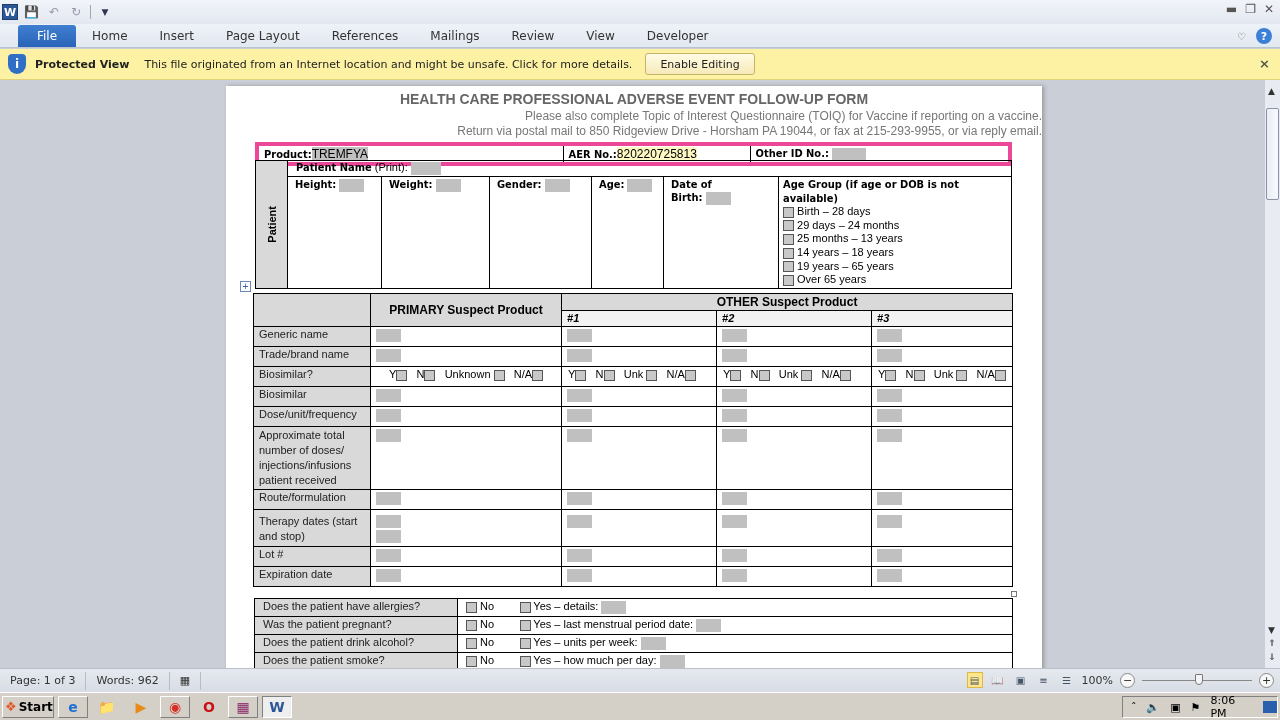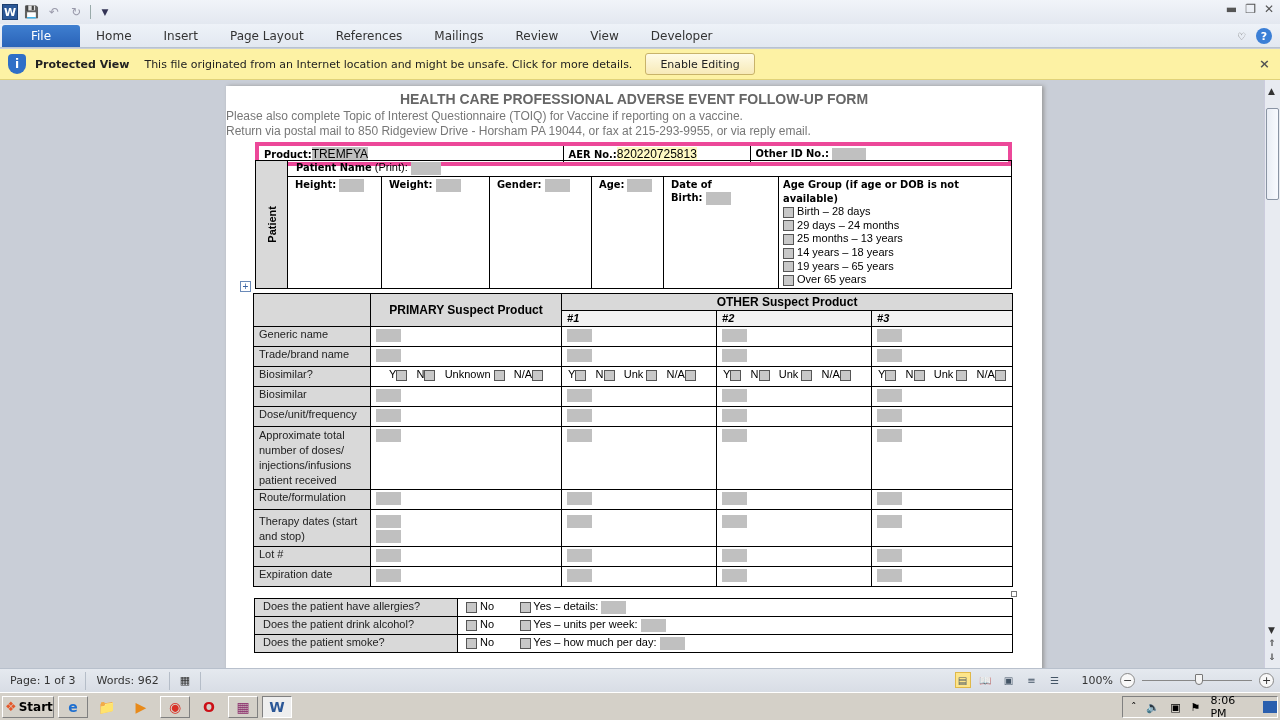--- a/index.html
+++ b/index.html
@@ -6,21 +6,21 @@
 html,body{width:1280px;height:720px;overflow:hidden;font-family:"DejaVu Sans",sans-serif;font-size:12px;background:#c9ced7}
 .titlebar{position:absolute;left:0;top:0;width:1280px;height:24px;background:linear-gradient(#f1f4f9,#e3e8f0);display:flex;align-items:center}
 .titlebar .qat{display:flex;align-items:center;gap:6px;padding-left:2px}
 .wlogo{width:16px;height:16px;background:#2b5797;color:#fff;font-weight:bold;font-size:11px;display:flex;align-items:center;justify-content:center;border:1px solid #1c3d6e}
 .qicon{width:16px;height:16px;display:flex;align-items:center;justify-content:center;color:#335;font-size:12px}
 .sep{width:1px;height:14px;background:#9aa}
 .title{position:absolute;left:0;right:0;text-align:center;font-size:12px;color:#333;top:5px;pointer-events:none}
 .winbtns{position:absolute;right:6px;top:2px;display:flex;gap:8px;color:#555;font-size:12px}
 .ribbon{position:absolute;left:0;top:24px;width:1280px;height:24px;background:linear-gradient(#eef2f8,#e2e8f1);border-bottom:1px solid #b8c2d0;display:flex;align-items:flex-end}
 .tab{padding:0 16px;height:22px;line-height:22px;font-size:12px;color:#333}
-.tab.file{background:linear-gradient(#3f7fd0,#2a63b8);color:#fff;margin-left:2px;border-radius:3px 3px 0 0;padding:0 29px}
+.tab.file{background:linear-gradient(#3f7fd0,#2a63b8);color:#fff;margin-left:18px;border-radius:3px 3px 0 0;padding:0 19px}
 .ribright{position:absolute;right:8px;top:4px;display:flex;gap:10px;align-items:center}
 .help{width:16px;height:16px;border-radius:50%;background:#3b7fd6;color:#fff;font-size:11px;font-weight:bold;display:flex;align-items:center;justify-content:center}
 .pvbar{position:absolute;left:0;top:49px;width:1280px;height:31px;background:#fdf2a4;border-bottom:1px solid #e0d27a;display:flex;align-items:center}
 .shield{width:18px;height:20px;margin-left:8px;background:#2f6fc7;border-radius:4px 4px 9px 9px;color:#fff;font-weight:bold;font-size:12px;display:flex;align-items:center;justify-content:center}
 .pvtitle{font-weight:bold;margin-left:9px;font-size:11px;color:#222}
 .pvmsg{margin-left:15px;font-size:11px;color:#222}
 .enbtn{margin-left:13px;height:22px;padding:0 14px;border:1px solid #c8b36a;border-radius:3px;background:linear-gradient(#fffbe6,#f7eab8);font-size:11px;display:flex;align-items:center;color:#222}
 .pvclose{position:absolute;right:10px;top:7px;color:#555;font-weight:bold;font-size:13px}
 .docarea{position:absolute;left:0;top:80px;width:1264px;height:588px;background:#c9ced7;overflow:hidden}
 .page{position:absolute;left:226px;top:6px;width:816px;height:600px;background:#fff;box-shadow:2px 0 4px #999}
@@ -37,21 +37,21 @@
 .slider .knob{position:absolute;left:53px;top:-6px;width:8px;height:11px;background:#f4f4f4;border:1px solid #777;border-radius:1px 1px 4px 4px}
 .taskbar{position:absolute;left:0;top:692px;width:1280px;height:28px;background:#d4d0c8;border-top:1px solid #fff;display:flex;align-items:center}
 .startbtn{margin-left:2px;height:22px;width:52px;border:1px solid #808080;border-top-color:#fff;border-left-color:#fff;display:flex;align-items:center;gap:2px;font-weight:bold;font-size:12px;padding-left:2px}
 .tbicon{width:30px;height:22px;margin-left:4px;display:flex;align-items:center;justify-content:center;font-size:14px}
 .tbicon.box{border:1px solid #808080;border-top-color:#fff;border-left-color:#fff}
 .tbicon.pressed{border:1px solid #fff;border-top-color:#808080;border-left-color:#808080;background:#eee}
 .tray{position:absolute;right:2px;top:3px;height:22px;width:156px;border:1px solid #808080;border-bottom-color:#fff;border-right-color:#fff;display:flex;align-items:center;gap:10px;padding-left:8px;font-size:11px}
 
 .doc{position:absolute;left:0;top:0;width:816px;font-family:"Liberation Sans",sans-serif}
 .h1{position:absolute;left:0;width:100%;text-align:center;top:5px;font-weight:bold;font-size:14px;color:#666}
-.sub{position:absolute;left:0;width:100%;text-align:left;font-size:12px;color:#777}
+.sub{position:absolute;left:0;width:100%;text-align:right;font-size:12px;color:#777}
 .gray{display:inline-block;background:#c0c0c0;height:13px;vertical-align:middle}
 .cb{display:inline-block;width:11px;height:11px;background:#c8c8c8;border:1px solid #555;vertical-align:middle}
 table{border-collapse:collapse;position:absolute;font-size:11px;font-family:"Liberation Sans",sans-serif}
 td{border:1px solid #000;vertical-align:top;padding:1px 5px}
 .lab{font-weight:bold;font-family:"DejaVu Sans Condensed","DejaVu Sans",sans-serif;font-size:11px}
 .graycell{background:#d9d9d9}
 .hdr{background:#d9d9d9;font-weight:bold;font-size:12px;text-align:center}
 .sh{background:#f2f2f2;font-weight:bold;font-style:italic}
 .rowlab{background:#d9d9d9;color:#222}
 .vert{writing-mode:vertical-rl;transform:rotate(180deg);font-weight:bold;text-align:center}
@@ -269,20 +269,25 @@
       <div style="position:absolute;left:785px;top:505px;width:6px;height:6px;border:1px solid #777;background:#fff"></div>
 
       <table style="left:28px;top:512px;width:759px">
         <tbody>
             <tr style="height:18px">
           <td class="rowlab" style="width:203px;padding:1px 8px">Does the patient have allergies?</td>
           <td style="border-right:none;width:57px;padding:1px 8px"><span class="cb"></span> <span>No</span></td>
           <td style="border-left:none"><span class="cb"></span> <span>Yes – details:</span> <span class="gray" style="width:25px"></span></td>
         </tr>
         <tr style="height:18px">
+          <td class="rowlab" style="padding:1px 8px">Was the patient pregnant?</td>
+          <td style="border-right:none;padding:1px 8px"><span class="cb"></span> <span>No</span></td>
+          <td style="border-left:none"><span class="cb"></span> <span>Yes – last menstrual period date:</span> <span class="gray" style="width:25px"></span></td>
+        </tr>
+        <tr style="height:18px">
           <td class="rowlab" style="padding:1px 8px">Does the patient drink alcohol?</td>
           <td style="border-right:none;padding:1px 8px"><span class="cb"></span> <span>No</span></td>
           <td style="border-left:none"><span class="cb"></span> <span>Yes – units per week:</span> <span class="gray" style="width:25px"></span></td>
         </tr>
         <tr style="height:18px">
           <td class="rowlab" style="padding:1px 8px">Does the patient smoke?</td>
           <td style="border-right:none;padding:1px 8px"><span class="cb"></span> <span>No</span></td>
           <td style="border-left:none"><span class="cb"></span> <span>Yes – how much per day:</span> <span class="gray" style="width:25px"></span></td>
         </tr>
       </tbody>
@@ -303,21 +308,21 @@
 <div class="statusbar">
   <div class="sbitem">Page: 1 of 3</div>
   <div class="sbitem">Words: 962</div>
   <div class="sbitem">▦</div>
   <div class="sbright">
     <div class="vbtn active">▤</div>
     <div class="vbtn">📖</div>
     <div class="vbtn">▣</div>
     <div class="vbtn">≡</div>
     <div class="vbtn">☰</div>
-    <span style="margin-left:12px">100%</span>
+    <span style="margin-left:0">100%</span>
     <div class="zoomcirc">−</div>
     <div class="slider">
         <div class="knob"></div>
       </div>
     <div class="zoomcirc">+</div>
   </div>
 </div>
 
 <div class="taskbar">
   <div class="startbtn">

